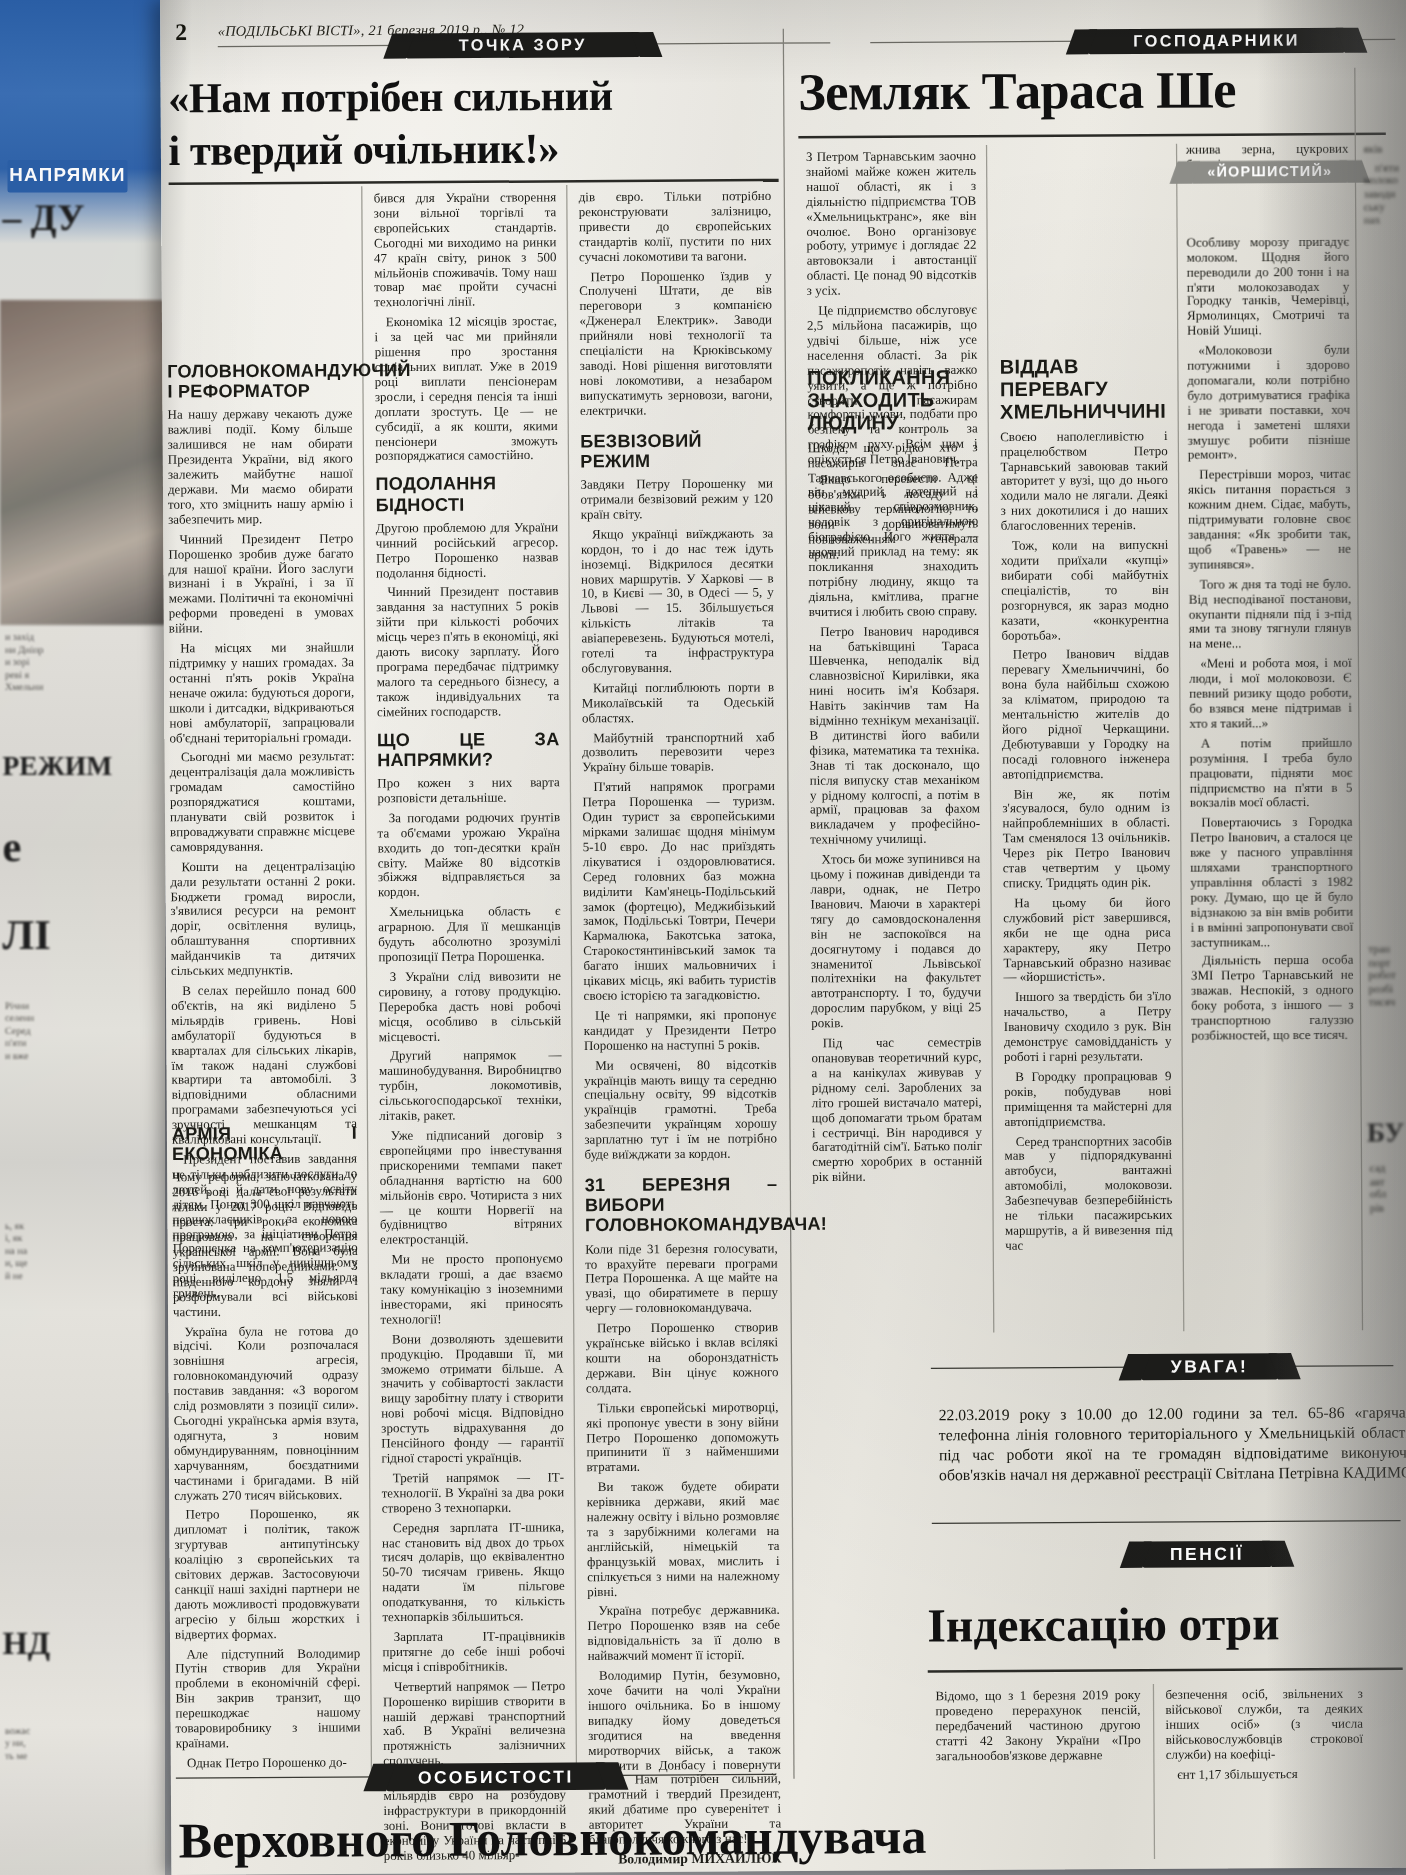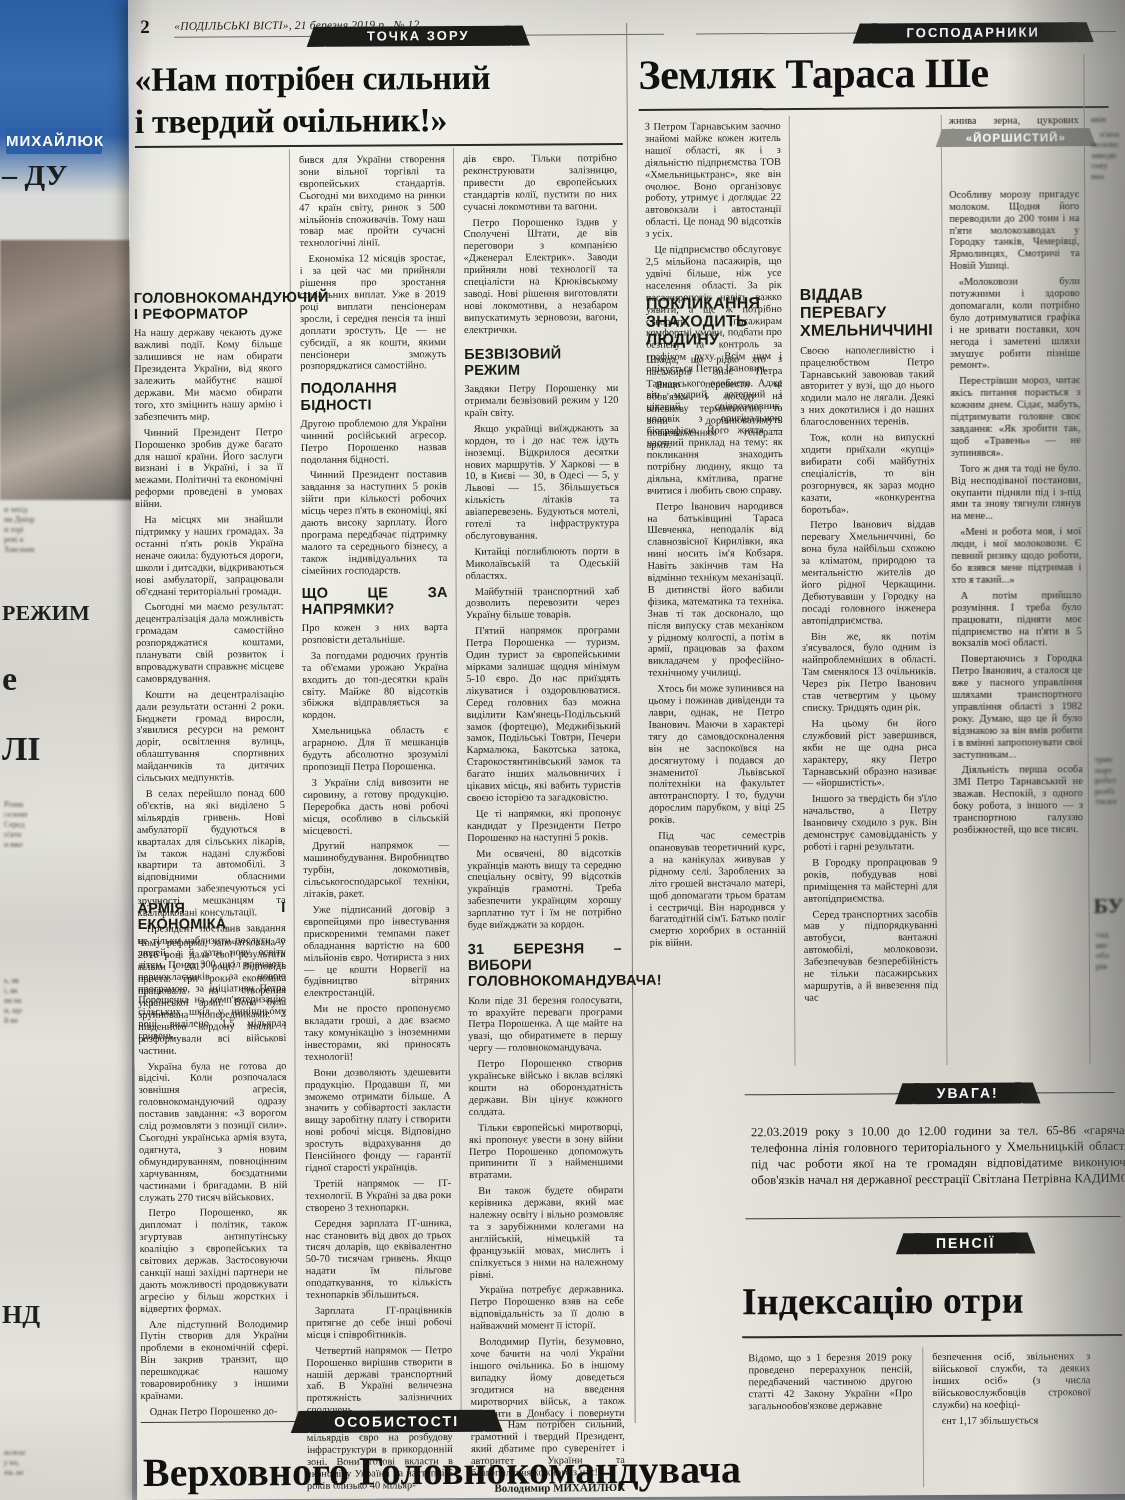--- a/index.html
+++ b/index.html
@@ -182,32 +182,32 @@
   .blurry { filter: blur(.55px); }
   .blurry2 { filter: blur(1.1px); }
 </style>
 </head>
 <body>
 
 <div id="page-root">
 
   <div class="left-page">
     <div class="lp-banner">
-        <span>МИХАЙЛЮК</span>
+        <span>НАПРЯМКИ</span>
       </div>
     <div class="lp-big" style="top:158px; font-size:30px;">– ДУ</div>
     <div class="lp-photo"></div>
     <div class="lp-text" style="top:505px;">и захід<br>ни Дніпр<br>и зорі<br>реві   я<br>Хмельни</div>
     <div class="lp-big" style="top:600px; font-size:22px;">РЕЖИМ</div>
     <div class="lp-big" style="top:660px; font-size:34px;">е</div>
     <div class="lp-big" style="top:730px; font-size:34px;">ЛІ</div>
     <div class="lp-text" style="top:800px;">Річни<br>селенн<br>Серед<br>п'яти<br>и вже</div>
     <div class="lp-text" style="top:976px;">ь, як<br>і,  як<br>на  на<br>и, ще<br>й  не</div>
     <div class="lp-big" style="top:1300px; font-size:26px;">НД</div>
-    <div class="lp-text" style="top:1448px;font-style:italic;">вожає<br>у ни,<br>ть ме</div>
+    <div class="lp-text" style="top:1380px;">вожає<br>у ни,<br>ть ме</div>
   </div>
 
   <div class="sheet">
 
     <div class="masthead">
       <div class="folio">2</div>
       <div class="running-title">«ПОДІЛЬСЬКІ ВІСТІ», 21 березня 2019 р., № 12</div>
       <div class="rule-h" style="left:38px; top:21px; width:490px;"></div>
       <div class="rule-h" style="left:560px; top:21px; width:420px;"></div>
     </div>

